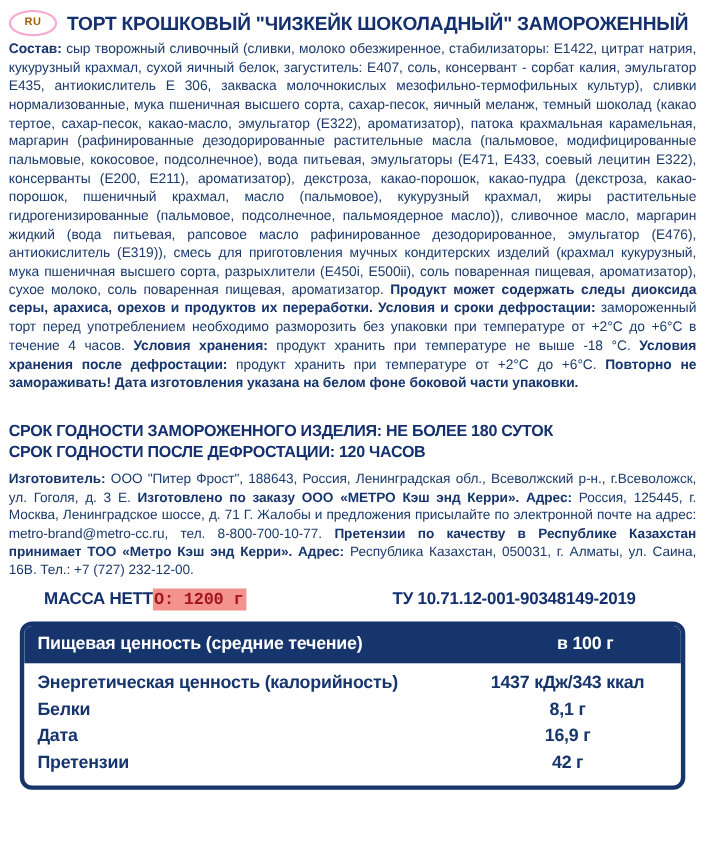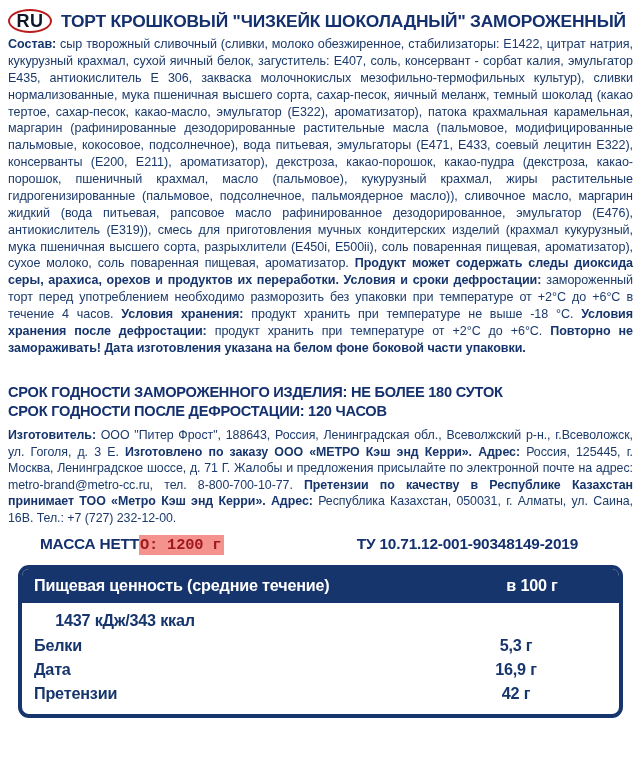--- a/index.html
+++ b/index.html
@@ -30,29 +30,29 @@
     display: flex;
     align-items: center;
     gap: 9px;
     padding: 9px 6px 0 8px;
     box-sizing: border-box;
   }
   .ru-badge {
     flex: 0 0 auto;
     width: 40px;
     height: 20px;
-    border: 2px solid #b91c1c;
+    border: 2px solid #f9a8d4;
     border-radius: 50%;
     display: flex;
     align-items: center;
     justify-content: center;
-    font-size: 18px;
+    font-size: 10px;
     font-weight: bold;
     letter-spacing: 0.5px;
-    color: #0f172a;
+    color: #a16207;
     line-height: 1;
   }
   .product-title {
     flex: 1 1 auto;
     font-size: 17.4px;
     font-weight: bold;
     letter-spacing: -0.2px;
     color: #14306e;
     white-space: nowrap;
     line-height: 1.05;
@@ -198,25 +198,26 @@
   </div>
 
   <div class="nutri-wrap">
     <div class="nutri-table">
       <div class="nutri-head">
         <span class="h-left">Пищевая ценность (средние течение)</span>
         <span class="h-right">в 100 г</span>
       </div>
       <div class="nutri-body">
         <div class="nutri-row">
+          <span class="r-left">Энергетическая ценность (калорийность)</span>
           <span class="r-right">1437 кДж/343 ккал</span>
         </div>
         <div class="nutri-row">
           <span class="r-left">Белки</span>
-          <span class="r-right">5,3 г</span>
+          <span class="r-right">8,1 г</span>
         </div>
         <div class="nutri-row">
           <span class="r-left">Дата</span>
           <span class="r-right">16,9 г</span>
         </div>
         <div class="nutri-row">
           <span class="r-left">Претензии</span>
           <span class="r-right">42 г</span>
         </div>
       </div>

